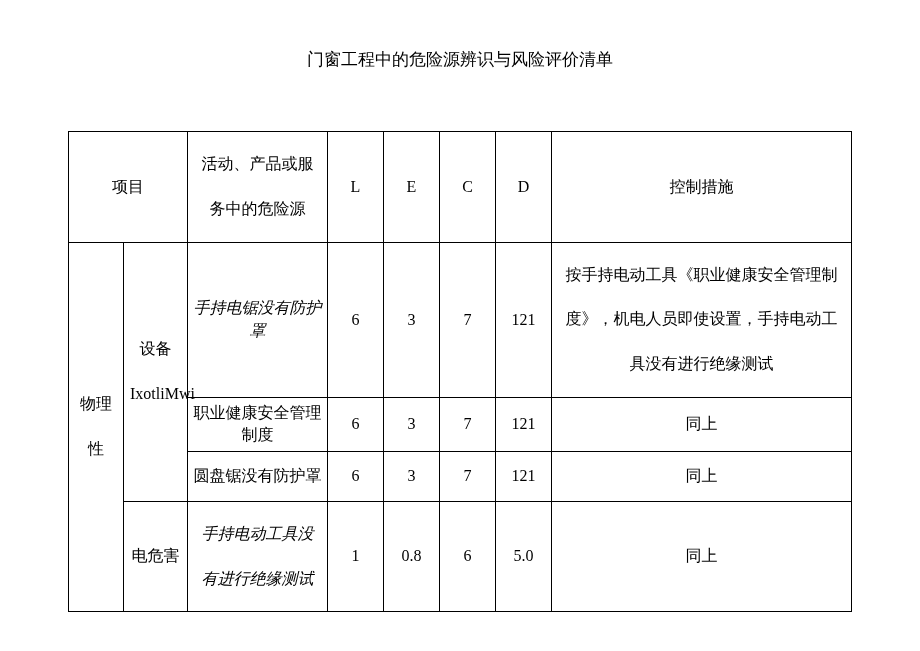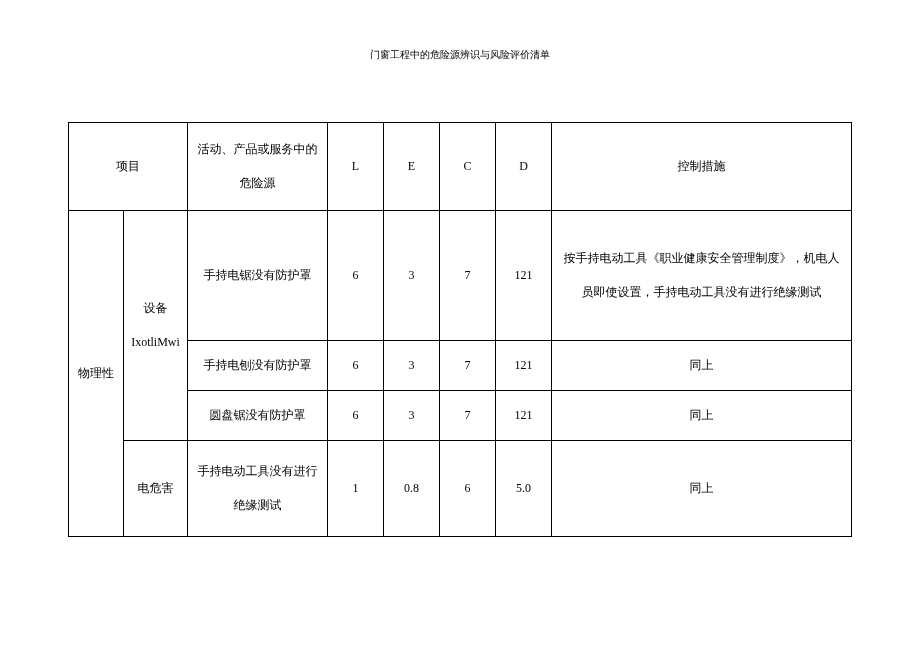--- a/index.html
+++ b/index.html
@@ -11,64 +11,66 @@
       background: #ffffff;
       font-family: "SimSun", "宋体", serif;
       font-size: 12px;
       color: #000000;
       width: 920px;
       height: 651px;
       position: relative;
     }
     .page-title {
       text-align: center;
-      font-size: 10px;
+      font-size: 17px;
       padding-top: 48px;
       padding-bottom: 60px;
       font-weight: normal;
     }
     .table-wrapper {
       padding: 0 68px;
     }
     table {
       border-collapse: collapse;
       width: 100%;
       table-layout: fixed;
     }
     td {
       border: 1px solid #000000;
       text-align: center;
       vertical-align: middle;
       padding: 4px 2px;
-      font-size: 12px;
+      font-size: 16px;
       line-height: 1.4;
     }
     .col-project-1 { width: 55px; }
     .col-project-2 { width: 64px; }
     .col-hazard { width: 140px; }
     .col-l { width: 56px; }
     .col-e { width: 56px; }
     .col-c { width: 56px; }
     .col-d { width: 56px; }
     .col-measure { width: auto; }
     .header-row td {
       height: 88px;
     }
     .multiline {
       line-height: 2.8;
       padding: 10px 6px;
     }
     .row-tall {
       height: 130px;
+      font-style: italic;
     }
     .row-med {
       height: 50px;
     }
     .row-multi {
       height: 96px;
+      font-style: italic;
     }
   </style>
 </head>
 <body>
 
 <div class="page-title">门窗工程中的危险源辨识与风险评价清单</div>
 
 <div class="table-wrapper">
   <table>
     <colgroup>
@@ -95,21 +97,21 @@
       <td rowspan="4" class="multiline">物理性</td>
       <td rowspan="3" class="multiline">设备IxotliMwi</td>
       <td class="row-tall">手持电锯没有防护罩</td>
       <td>6</td>
       <td>3</td>
       <td>7</td>
       <td>121</td>
       <td class="multiline">按手持电动工具《职业健康安全管理制度》，机电人员即使设置，手持电动工具没有进行绝缘测试</td>
     </tr>
     <tr>
-      <td class="row-med">手持电刨没有防护罩</td>
+      <td class="row-med">职业健康安全管理制度</td>
       <td>6</td>
       <td>3</td>
       <td>7</td>
       <td>121</td>
       <td>同上</td>
     </tr>
     <tr>
       <td class="row-med">圆盘锯没有防护罩</td>
       <td>6</td>
       <td>3</td>

